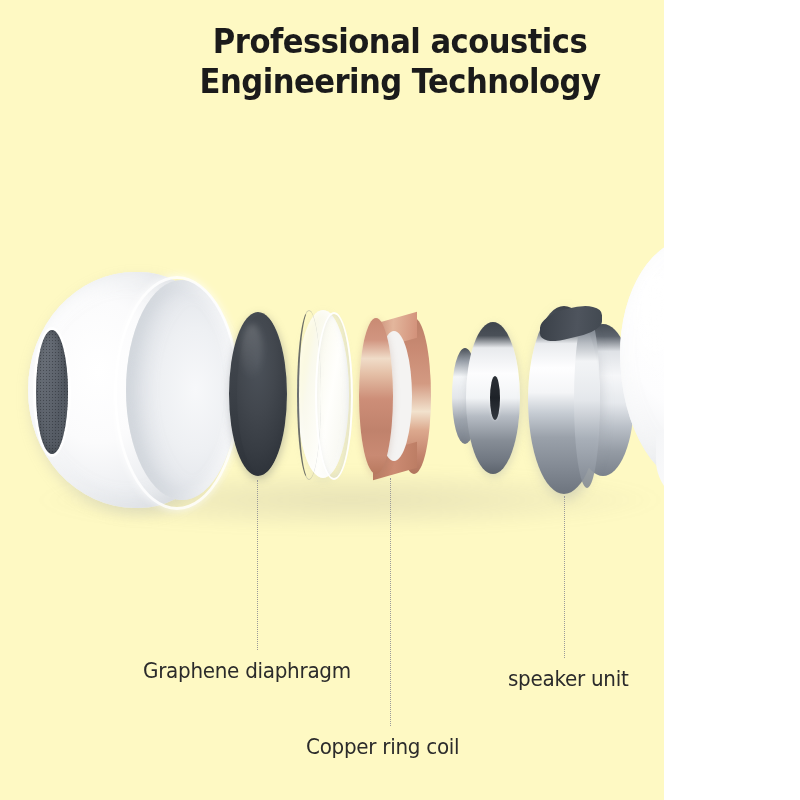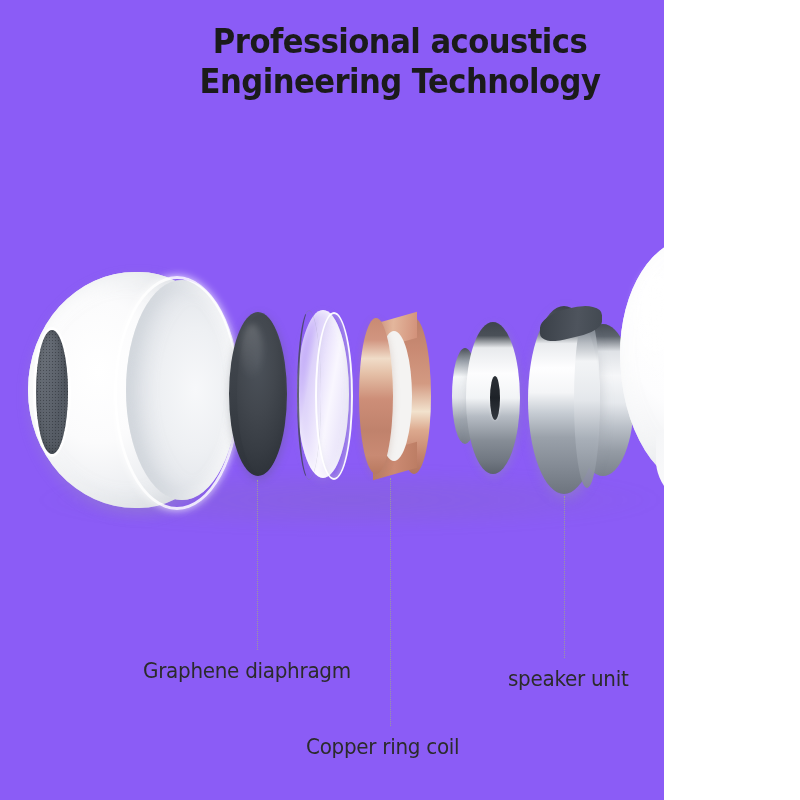--- a/index.html
+++ b/index.html
@@ -4,21 +4,21 @@
 <style>
   html, body {
     margin: 0;
     padding: 0;
     background: #ffffff;
   }
   #page {
     position: relative;
     width: 664px;
     height: 800px;
-    background: #8b5cf6;
+    background: #fef9c3;
     overflow: hidden;
     font-family: "Liberation Sans", sans-serif;
     color: #231f20;
   }
 
   
   #headings {
     position: absolute;
     top: 22px;
     left: 0;

